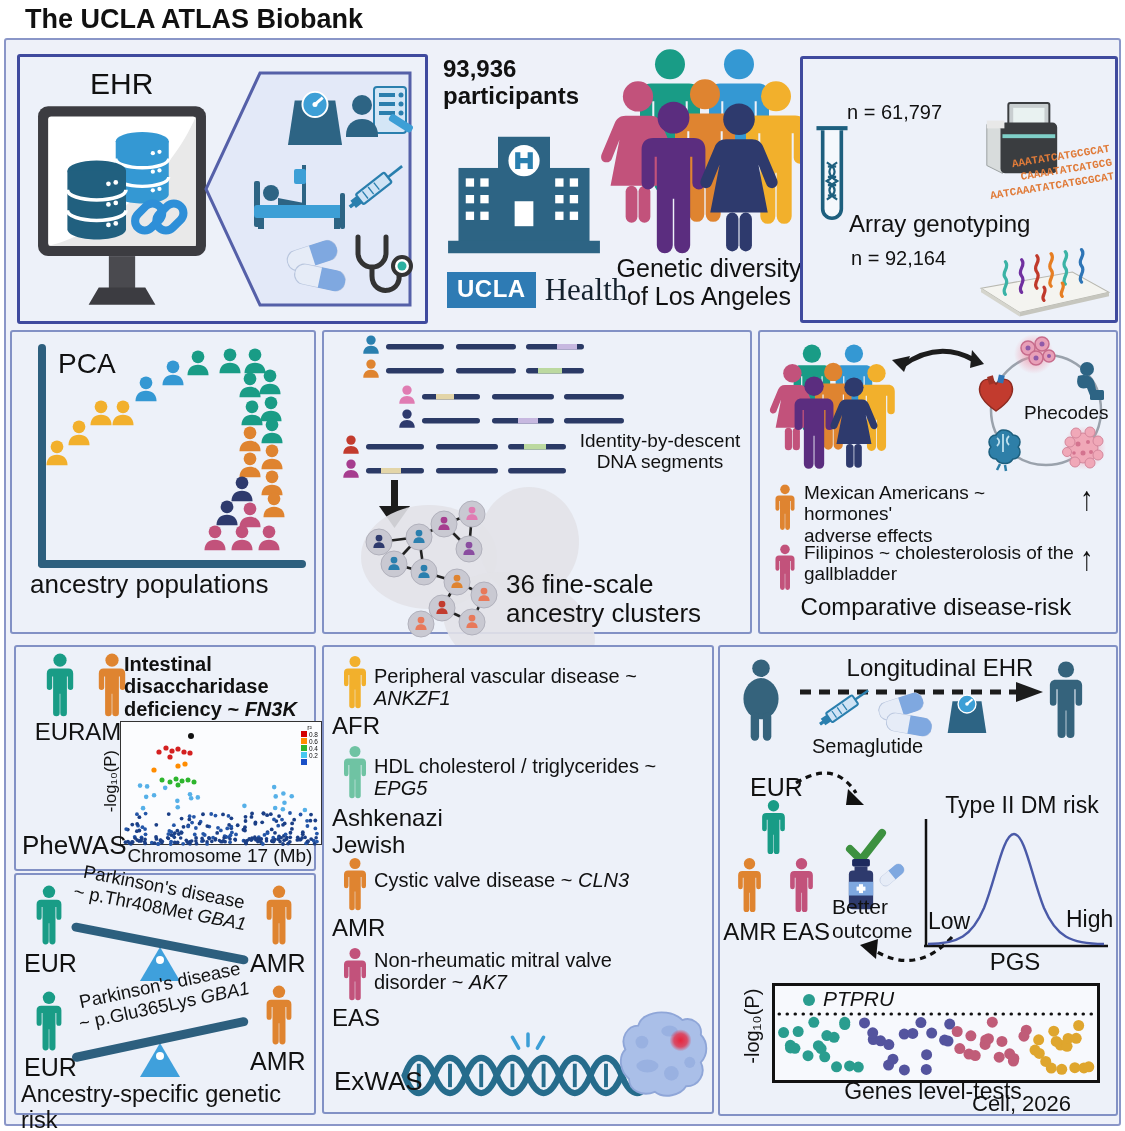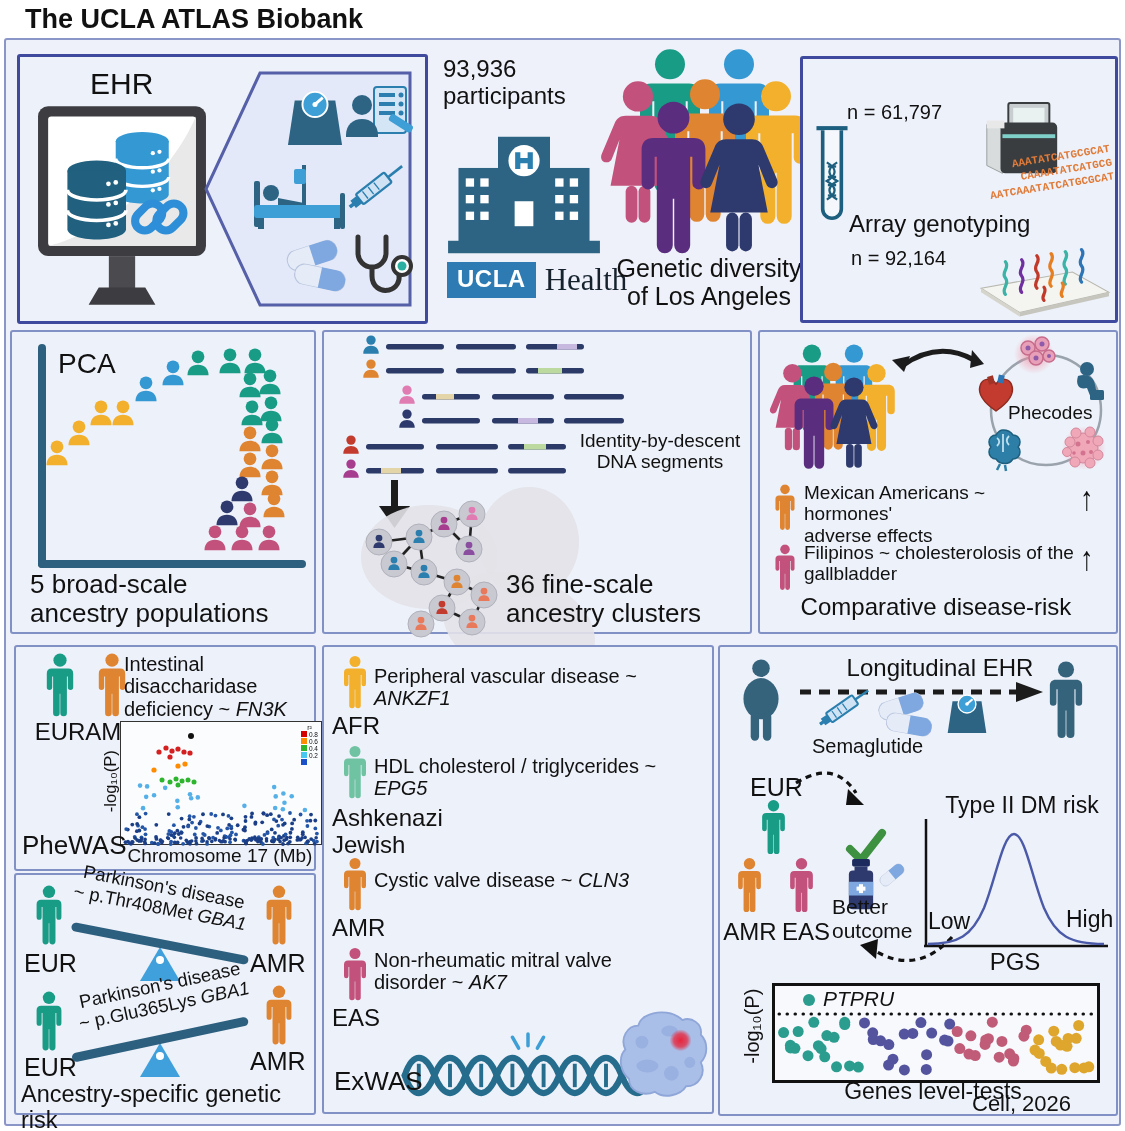--- a/index.html
+++ b/index.html
@@ -141,21 +141,21 @@
     <g transform="translate(146,164)" fill="none" stroke="#333" stroke-width="5" stroke-linecap="round">
       <path d="M10 4v16a14 14 0 0 0 28 0V4"></path>
       <path d="M24 35v8c0 10 8 16 17 14 8-2 11-9 10-16"></path>
       <circle cx="54" cy="33" r="9" stroke-width="4" fill="#fff"></circle>
       <circle cx="54" cy="33" r="4.5" fill="#2ab0a0" stroke="none"></circle>
     </g>
   </svg>
 </div>
 
 
-<div class="lbl" style="left:443px;top:56px;font-size:24px;font-weight:400">
+<div class="lbl" style="left:443px;top:56px;font-size:24px;font-weight:700">
   <div>93,936</div>
       <div>participants</div>
 </div>
 <svg class="abs" style="left:446px;top:132px" width="156" height="126" viewBox="0 0 150 120">
   <rect x="12" y="34" width="40" height="72" fill="var(--slate)"></rect>
   <rect x="98" y="34" width="40" height="72" fill="var(--slate)"></rect>
   <rect x="50" y="4" width="50" height="102" fill="var(--slate)"></rect>
   <circle cx="75" cy="27" r="15" fill="#fff"></circle>
   <path d="M69 19v16M81 19v16M69 27h12" stroke="var(--steel)" stroke-width="5"></path>
   <g fill="#fff">
@@ -168,21 +168,21 @@
     <rect x="105" y="44" width="8" height="8"></rect>
         <rect x="119" y="44" width="8" height="8"></rect>
     <rect x="105" y="60" width="8" height="8"></rect>
         <rect x="119" y="60" width="8" height="8"></rect>
     <rect x="105" y="76" width="8" height="8"></rect>
         <rect x="119" y="76" width="8" height="8"></rect>
     <rect x="66" y="66" width="18" height="24"></rect>
   </g>
   <rect x="2" y="104" width="146" height="12" fill="var(--slate)"></rect>
 </svg>
-<div class="abs" style="left:447px;top:262px;display:flex;align-items:center">
+<div class="abs" style="left:447px;top:272px;display:flex;align-items:center">
   <div style="background:var(--ucla_blue);color:#fff;font-weight:700;font-size:24px;padding:3px 10px 5px;letter-spacing:.5px">UCLA</div>
   <div style="font-family:'Liberation Serif','DejaVu Serif',serif;font-size:31px;color:#15222e;margin-left:9px">Health</div>
 </div>
 <svg class="abs" style="left:598px;top:42px" width="210" height="218" viewBox="0 0 210 218">
   <use href="#p-male" x="31" y="6" width="82" height="150" class="f-teal"></use>
   <use href="#p-male" x="100" y="6" width="82" height="150" class="f-blue"></use>
   <use href="#p-female" x="-4" y="38" width="88" height="151" class="f-rose"></use>
   <use href="#p-male" x="66" y="36" width="82" height="150" class="f-orange"></use>
   <use href="#p-male" x="137" y="38" width="82" height="150" class="f-yellow"></use>
   <use href="#p-male" x="32" y="58" width="87" height="160" class="f-purple"></use>
@@ -268,21 +268,20 @@
           <use href="#p-bust" x="215" y="144" width="30" height="25.5" fill="#2e3a6d"></use>
           <use href="#p-bust" x="200" y="168" width="30" height="25.5" fill="#2e3a6d"></use>
           <use href="#p-bust" x="223" y="170" width="30" height="25.5" fill="#c2527b"></use>
           <use href="#p-bust" x="188" y="193" width="30" height="25.5" fill="#c2527b"></use>
           <use href="#p-bust" x="215" y="193" width="30" height="25.5" fill="#c2527b"></use>
           <use href="#p-bust" x="242" y="193" width="30" height="25.5" fill="#c2527b"></use>
         </g>
   </svg>
   <div class="lbl" style="left:46px;top:16px;font-size:28px">PCA</div>
   <div class="lbl" style="left:18px;top:238px;font-size:26px">
-    <div>5 broad-scale</div>
         <div>ancestry populations</div>
   </div>
 </div>
 
 
 <div class="panel" style="left:322px;top:330px;width:426px;height:300px">
   <svg class="abs" style="left:0;top:0" width="426" height="300" viewBox="0 0 426 300">
 
     <use href="#p-bust" x="36" y="3" width="22" height="19" class="f-steel"></use>
     <use href="#p-bust" x="36" y="27" width="22" height="19" class="f-orange"></use>
@@ -438,21 +437,21 @@
           <circle cx="5" cy="24" r="4.5"></circle>
       <g fill="#d4738f" stroke="none">
             <circle cx="16" cy="16" r="2.5"></circle>
             <circle cx="26" cy="14" r="2"></circle>
             <circle cx="21" cy="25" r="2.5"></circle>
             <circle cx="29" cy="24" r="2"></circle>
             <circle cx="12" cy="25" r="1.8"></circle>
           </g>
     </g>
   </svg>
-  <div class="lbl" style="left:248px;top:70px;font-size:19px">Phecodes</div>
+  <div class="lbl" style="left:264px;top:70px;font-size:19px">Phecodes</div>
   <svg class="abs" style="left:12px;top:152px" width="26" height="48" viewBox="0 0 60 110">
         <use href="#p-male" class="f-orange"></use>
       </svg>
   <div class="lbl" style="left:44px;top:150px;width:272px;font-size:19px;font-weight:500">
     <div>Mexican Americans ~ hormones'</div>
         <div>adverse effects</div>
   </div>
   <div class="lbl uparrow" style="left:320px;top:152px">↑</div>
   <svg class="abs" style="left:12px;top:212px" width="26" height="48" viewBox="0 0 60 110">
         <use href="#p-male" class="f-rose"></use>
@@ -468,21 +467,21 @@
 
 <div class="panel" style="left:14px;top:645px;width:298px;height:222px">
   <svg class="abs" style="left:26px;top:6px" width="36" height="66" viewBox="0 0 60 110">
         <use href="#p-male" class="f-teal"></use>
       </svg>
   <svg class="abs" style="left:78px;top:6px" width="36" height="66" viewBox="0 0 60 110">
         <use href="#p-male" class="f-orange"></use>
       </svg>
   <div class="lbl c" style="left:14px;top:72px;width:60px;font-size:24px">EUR</div>
   <div class="lbl c" style="left:66px;top:72px;width:60px;font-size:24px">AMR</div>
-  <div class="lbl" style="left:108px;top:6px;width:190px;font-size:20px;font-weight:400">
+  <div class="lbl" style="left:108px;top:6px;width:190px;font-size:20px;font-weight:700">
     <div>Intestinal</div>
         <div>disaccharidase</div>
     <div><span>deficiency ~ </span><i>FN3K</i></div>
   </div>
   <div class="abs" style="left:104px;top:74px;width:200px;height:122px;background:#fbfcfe;border:1.5px solid #333">
     <svg id="lz-pts" width="200" height="122" viewBox="0 0 200 122">
           <circle cx="15.957943711895496" cy="92.13742191267279" r="1.9" fill="#2456a8"></circle>
           <circle cx="104.63893682672642" cy="114.68550695154798" r="1.9" fill="#1b3f86"></circle>
           <circle cx="50.30556088197045" cy="109.97373081175412" r="1.9" fill="#2456a8"></circle>
           <circle cx="53.75840327772312" cy="120.41462863200303" r="1.9" fill="#1b3f86"></circle>

